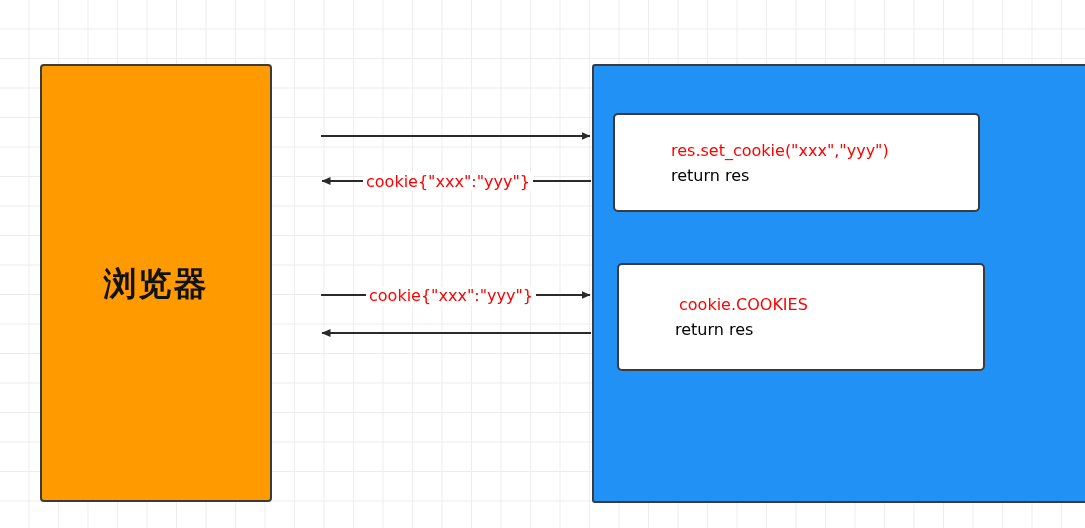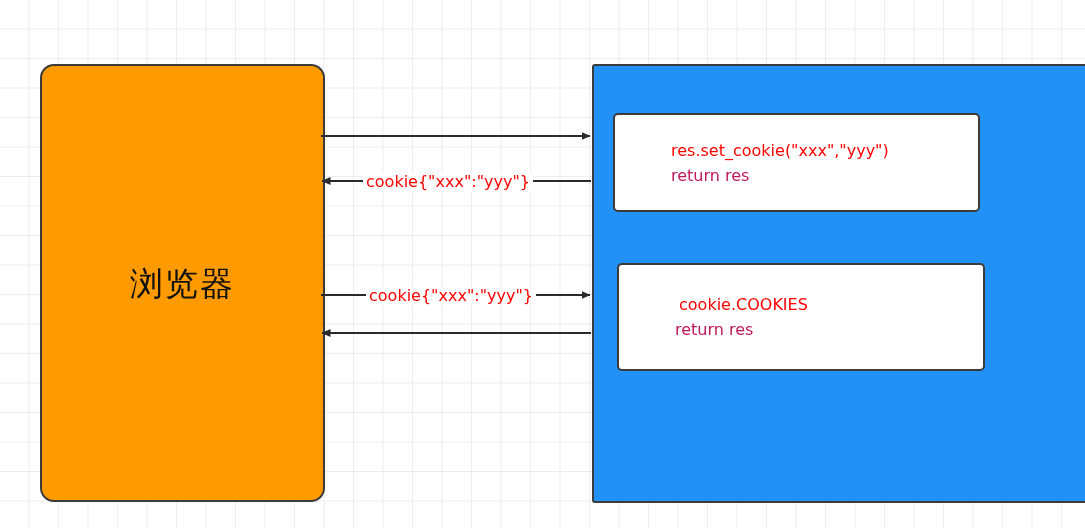--- a/index.html
+++ b/index.html
@@ -21,29 +21,30 @@
       linear-gradient(to right, #ededed 1px, transparent 1px),
       linear-gradient(to bottom, #ededed 1px, transparent 1px);
     background-size: 29.5px 29.5px;
     background-position: -1px -1px;
   }
   
   .node-browser {
     position: absolute;
     left: 40px;
     top: 64px;
-    width: 285px;
+    width: 232px;
     height: 438px;
     background: #ff9a00;
     border: 2px solid #3b3b3b;
-    border-radius: 14px;
+    border-radius: 4px;
     box-sizing: border-box;
     display: flex;
     align-items: center;
     justify-content: center;
+    font-weight: bold;
   }
   .node-browser .label {
     font-family: "DejaVu Serif", "Liberation Serif", serif;
     font-size: 33px;
     color: #111111;
     letter-spacing: 2px;
     line-height: 1;
   }
   
   .node-server {
@@ -81,21 +82,21 @@
     width: 368px;
     height: 108px;
   }
   .code-line {
     font-family: "DejaVu Sans", "Liberation Sans", sans-serif;
     font-size: 16px;
     line-height: 25px;
     white-space: nowrap;
   }
   .code-line.red { color: #ff0000; }
-  .code-line.black { color: #be185d; }
+  .code-line.black { color: #000000; }
   #code-box-2 .code-line.red { padding-left: 4px; }
 
   
   .arrow-svg {
     position: absolute;
     left: 0;
     top: 0;
     width: 1085px;
     height: 528px;
     overflow: visible;

